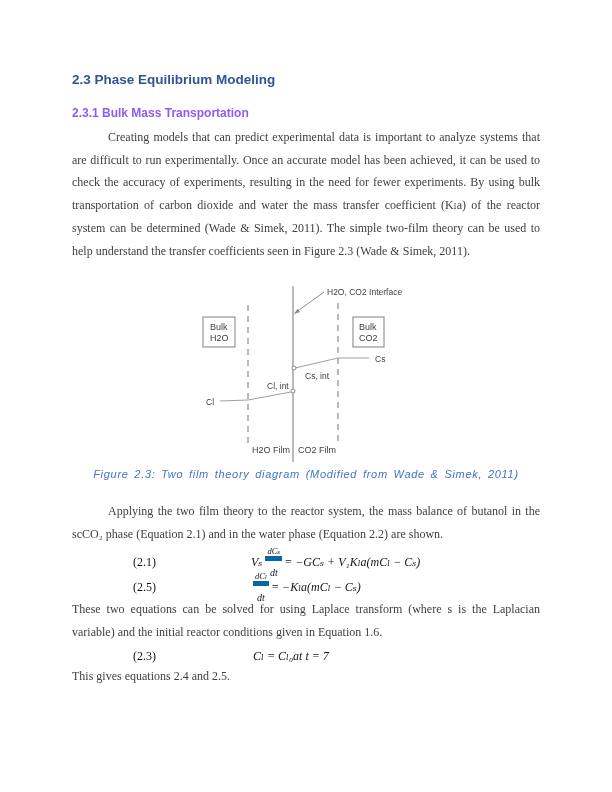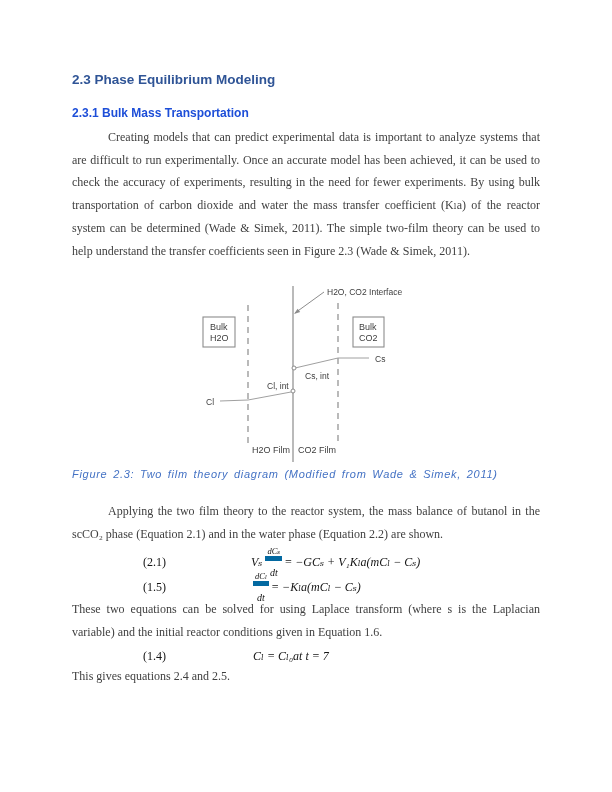--- a/index.html
+++ b/index.html
@@ -13,47 +13,48 @@
   }
   .abs{position:absolute;}
   .h1{
     left:72px;top:72px;width:468px;
     font-family:"Liberation Sans","DejaVu Sans",sans-serif;
     font-weight:bold;font-size:13.5px;color:#2F5496;
   }
   .h2{
     left:72px;top:106px;width:468px;
     font-family:"Liberation Sans","DejaVu Sans",sans-serif;
-    font-weight:bold;font-size:12px;color:#1d4ed8;
+    font-weight:bold;font-size:12px;color:#8b5cf6;
   }
   .body{
     left:72px;width:468px;
     font-size:12px;line-height:22.7px;
     text-align:justify;
     color:#404040;
   }
   .indent{text-indent:36px;}
   .para1{top:126px;}
   .para2{top:500px;}
   .para3{top:598px;}
   .para4{top:665px;}
   .figwrap{left:170px;top:280px;width:250px;height:192px;}
   .caption{
     left:72px;top:468px;width:468px;
+    text-align:center;
     font-family:"Liberation Sans","DejaVu Sans",sans-serif;
     font-style:italic;font-size:11px;color:#4472C4;
     letter-spacing:0.7px;word-spacing:2px;
   }
   .eqrow{
     left:72px;width:468px;height:26px;
     display:flex;align-items:center;
     font-size:12px;
   }
   .eqnum{
-    position:absolute;left:71px;width:60px;
+    position:absolute;left:61px;width:60px;
     font-style:normal;
   }
   .eqbody{
     position:absolute;left:179px;
     font-style:italic;
     display:flex;align-items:center;
     white-space:pre;
   }
   .eq1{top:549px;}
   .eq2{top:574px;}
@@ -124,28 +125,28 @@
   <div class="abs caption">Figure 2.3: Two film theory diagram (Modified from Wade &amp; Simek, 2011)</div>
 
   <div class="abs body indent para2">Applying the two film theory to the reactor system, the mass balance of butanol in the scCO₂ phase (Equation 2.1) and in the water phase (Equation 2.2) are shown.</div>
 
   <div class="abs eqrow eq1">
     <span class="eqnum">(2.1)</span>
     <span class="eqbody"><span class="pre">Vₛ</span><span class="frac"><span class="fnum">dCₛ</span><span class="fden">dt</span></span><span>= −GCₛ + V₁Kₗa(mCₗ − Cₛ)</span></span>
   </div>
 
   <div class="abs eqrow eq2">
-    <span class="eqnum">(1.5)</span>
+    <span class="eqnum">(2.5)</span>
     <span class="eqbody"><span class="frac"><span class="fnum">dCₗ</span><span class="fden">dt</span></span><span>= −Kₗa(mCₗ − Cₛ)</span></span>
   </div>
 
   <div class="abs body para3">These two equations can be solved for using Laplace transform (where s is the Laplacian variable) and the initial reactor conditions given in Equation 1.6.</div>
 
   <div class="abs eqrow eq3">
-    <span class="eqnum">(1.4)</span>
+    <span class="eqnum">(2.3)</span>
     <span class="eqbody" style="left:181px;">Cₗ = Cₗ₀at t = 7</span>
   </div>
 
   <div class="abs body para4">This gives equations 2.4 and 2.5.</div>
 
 
 
 </div>
 
 </body></html>

